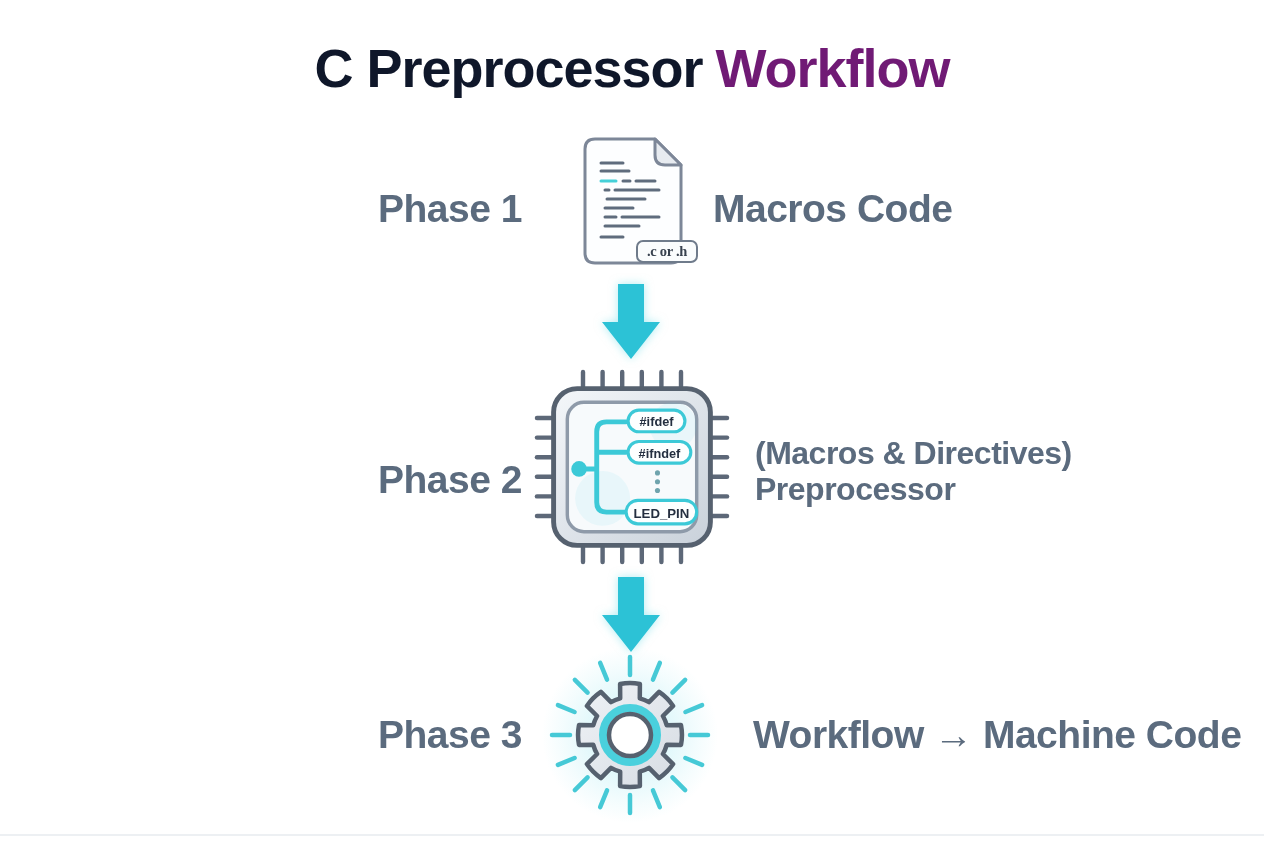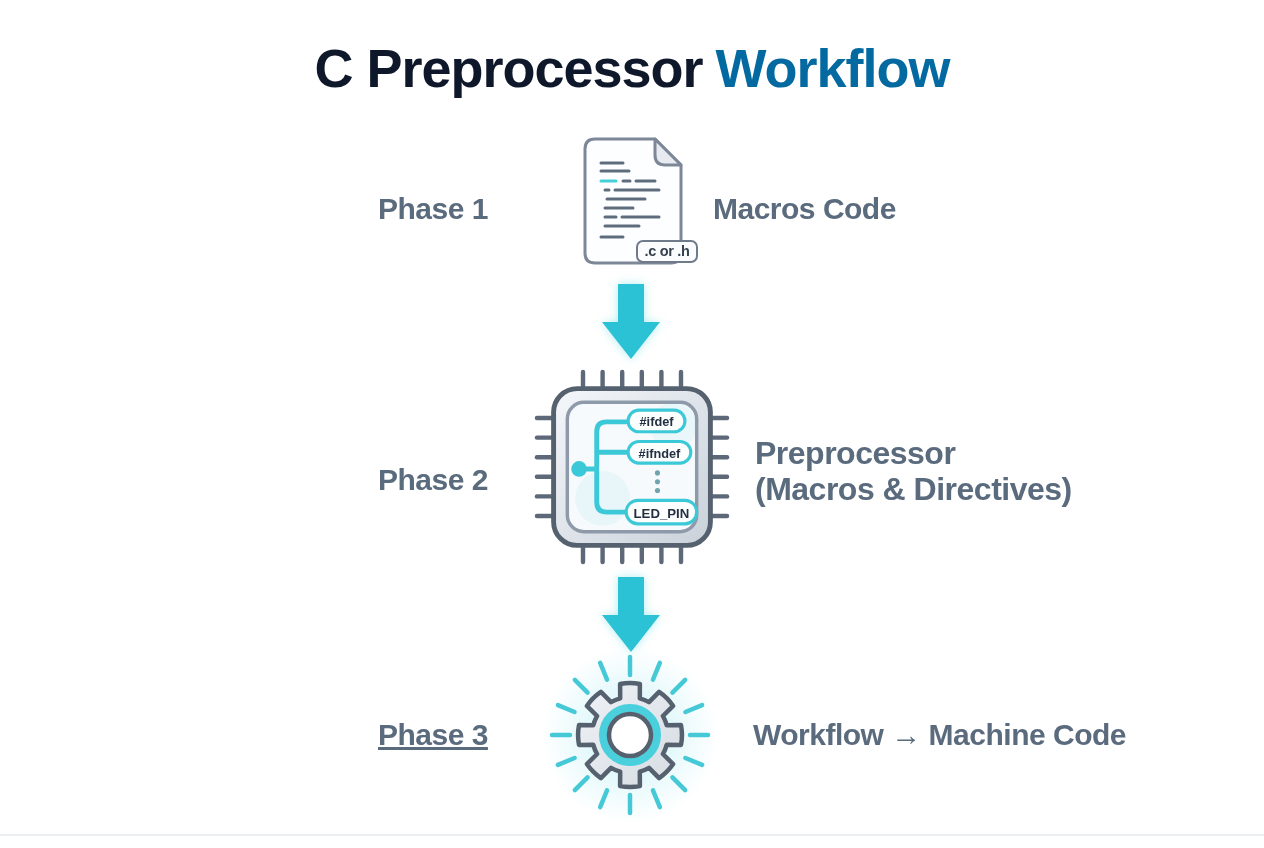--- a/index.html
+++ b/index.html
@@ -6,34 +6,34 @@
   .canvas{
     position:relative;width:1264px;height:848px;background:#ffffff;
     overflow:hidden;font-family:"Liberation Sans",sans-serif;
   }
   .abs{position:absolute;}
   .title-row{
     position:absolute;top:38px;left:0;width:1264px;text-align:center;
     font-size:54px;font-weight:700;letter-spacing:-1px;line-height:60px;white-space:nowrap;
   }
   .title-teal{color:#0f172a;}
-  .title-slate{color:#0369a1;margin-left:13px;}
+  .title-slate{color:#701a75;margin-left:13px;}
   .phase-label,.desc{
-    position:absolute;font-size:30px;font-weight:700;color:#5b6b7e;
+    position:absolute;font-size:39px;font-weight:700;color:#5b6b7e;
     letter-spacing:-.5px;line-height:40px;white-space:nowrap;
   }
   .desc-two{
     position:absolute;font-size:32px;font-weight:700;color:#5b6b7e;
     letter-spacing:-.5px;line-height:36px;white-space:nowrap;
   }
   .badge{
     position:absolute;left:636px;top:240px;width:58px;height:19px;
     background:#fafcfd;border:2.5px solid #6f7b8b;border-radius:7px;
     font-size:14.5px;font-weight:700;color:#38424f;text-align:center;
-    line-height:19px;letter-spacing:-.3px;
+    line-height:19px;letter-spacing:-.3px;font-family:Liberation Serif, serif;
   }
   .arrow-svg{filter:drop-shadow(0 0 5px rgba(110,220,232,.55));}
   .chip-label{
     font-family:"Liberation Sans",sans-serif;font-weight:700;fill:#242f40;
     text-anchor:middle;dominant-baseline:central;
   }
   .bottom-rule{
     position:absolute;left:0;top:834px;width:1264px;height:2px;
     background:#edf0f3;
   }
@@ -132,29 +132,29 @@
         <circle cx="126" cy="106" r="2.6"></circle>
           <circle cx="126" cy="115" r="2.6"></circle>
           <circle cx="126" cy="124" r="2.6"></circle>
       </g>
       <rect x="94" y="134" width="72" height="24" rx="12" fill="#fdffff" stroke="#3cc9d7" stroke-width="3.2"></rect>
       <text x="130" y="147" class="chip-label" font-size="13.5">LED_PIN</text>
     </g>
   </svg>
 
   <div class="desc-two" style="left:755px;top:435px;">
+    <div>(Macros &amp; Directives)</div>
     <div>Preprocessor</div>
-    <div>(Macros &amp; Directives)</div>
   </div>
 
   <svg class="abs arrow-svg" style="left:602px;top:577px;" width="58" height="75" viewBox="0 0 58 75">
     <polygon points="16,0 42,0 42,38 58,38 29,75 0,38 16,38" fill="#2cc2d6"></polygon>
   </svg>
 
-  <div class="phase-label" style="left:378px;top:715px;text-decoration:underline;">Phase 3</div>
+  <div class="phase-label" style="left:378px;top:715px;">Phase 3</div>
 
   <svg class="abs" style="left:540px;top:645px;" width="180" height="180" viewBox="0 0 180 180">
     <defs>
       <radialGradient id="glowGrad" cx="0.5" cy="0.5" r="0.5">
         <stop offset="0" stop-color="rgba(205,243,248,0.95)"></stop>
         <stop offset="0.45" stop-color="rgba(205,243,248,0.6)"></stop>
         <stop offset="0.75" stop-color="rgba(205,243,248,0.25)"></stop>
         <stop offset="1" stop-color="rgba(205,243,248,0)"></stop>
       </radialGradient>
       <linearGradient id="gearGrad" x1="0" y1="0" x2="1" y2="1">

